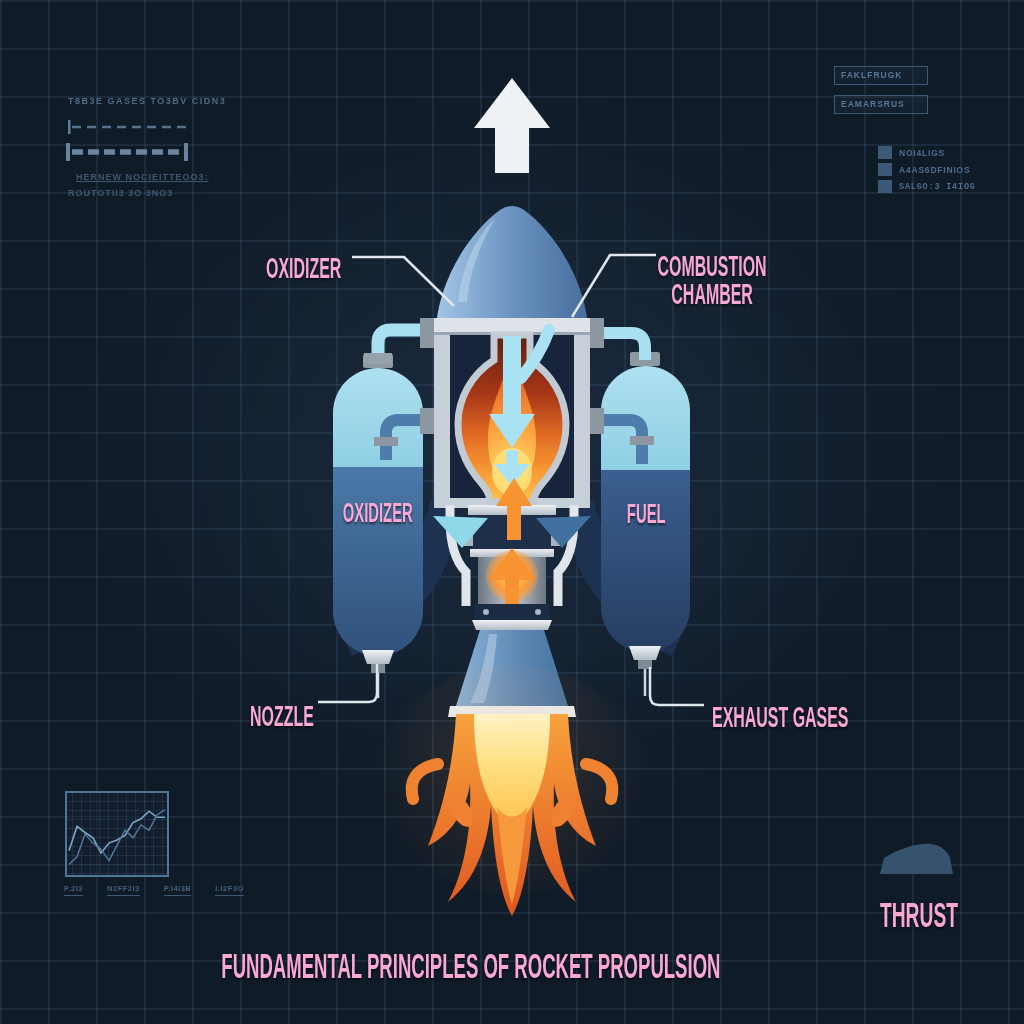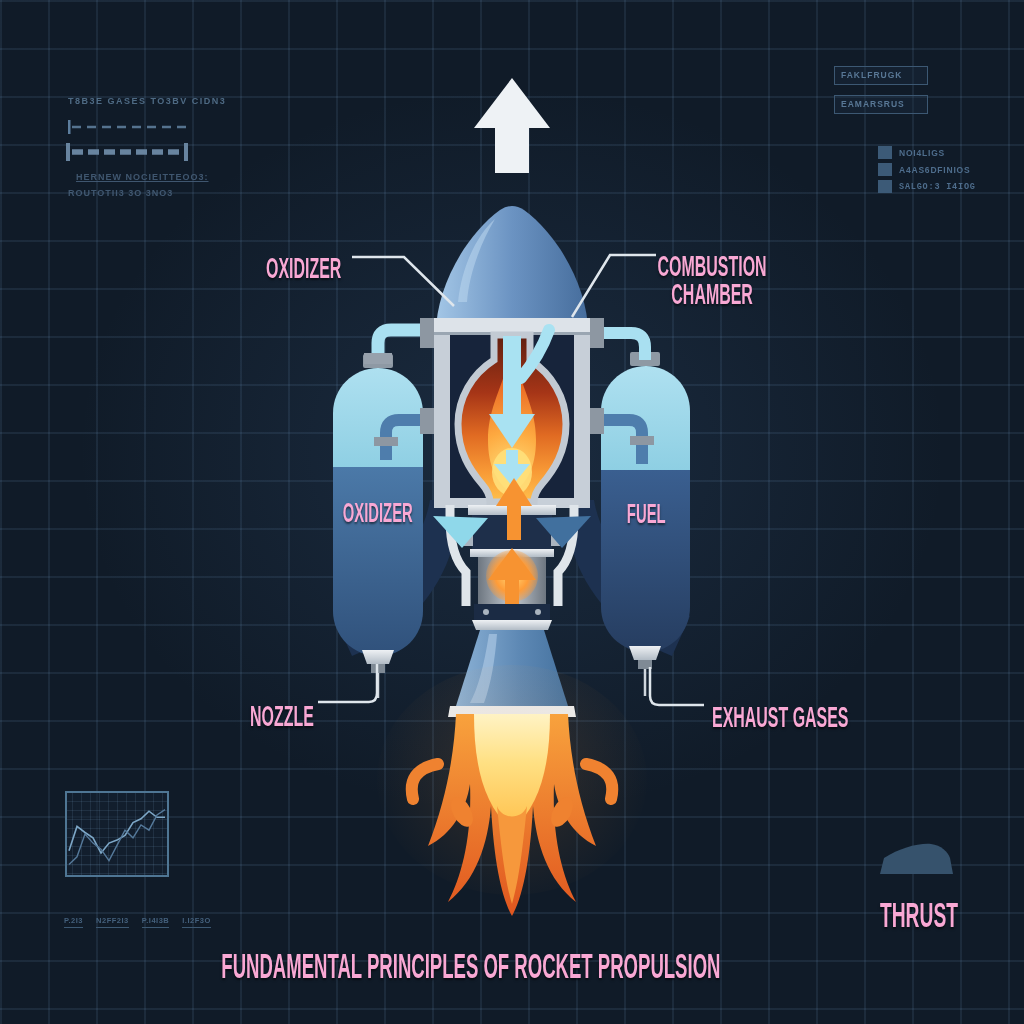--- a/index.html
+++ b/index.html
@@ -29,21 +29,21 @@
   .ctr{text-align:center;}
   .tiny{position:absolute;color:#597894;font-size:9px;letter-spacing:1.5px;font-weight:700;
         opacity:.85;white-space:nowrap;}
   .tinydim{color:#48617c;}
   .tr-box{position:absolute;width:86px;height:17px;border:1px solid #3c5873;
           background:rgba(28,46,66,.35);color:#587795;font-size:8.5px;font-weight:700;
           letter-spacing:1px;line-height:17px;padding-left:6px;overflow:hidden;}
   .legend-row{position:absolute;display:flex;align-items:center;gap:7px;}
   .legend-swatch{width:14px;height:13px;background:#3c5a77;}
   .legend-row span{color:#4e6d8c;font-size:8.5px;font-weight:700;letter-spacing:.8px;}
-  .axis-row{position:absolute;left:64px;top:884px;display:flex;gap:13px;margin-top:32px;}
+  .axis-row{position:absolute;left:64px;top:884px;display:flex;gap:24px;}
   .axis-row span{color:#44607c;font-size:7.5px;font-weight:700;letter-spacing:.5px;
                  border-bottom:1.5px solid #3c5872;padding-bottom:2px;}
   .title-wrap{position:absolute;left:0;top:946px;width:1024px;}
 </style>
 </head>
 <body>
 
 <div id="canvas">
   <div class="grid"></div>
   <div class="glow"></div>

